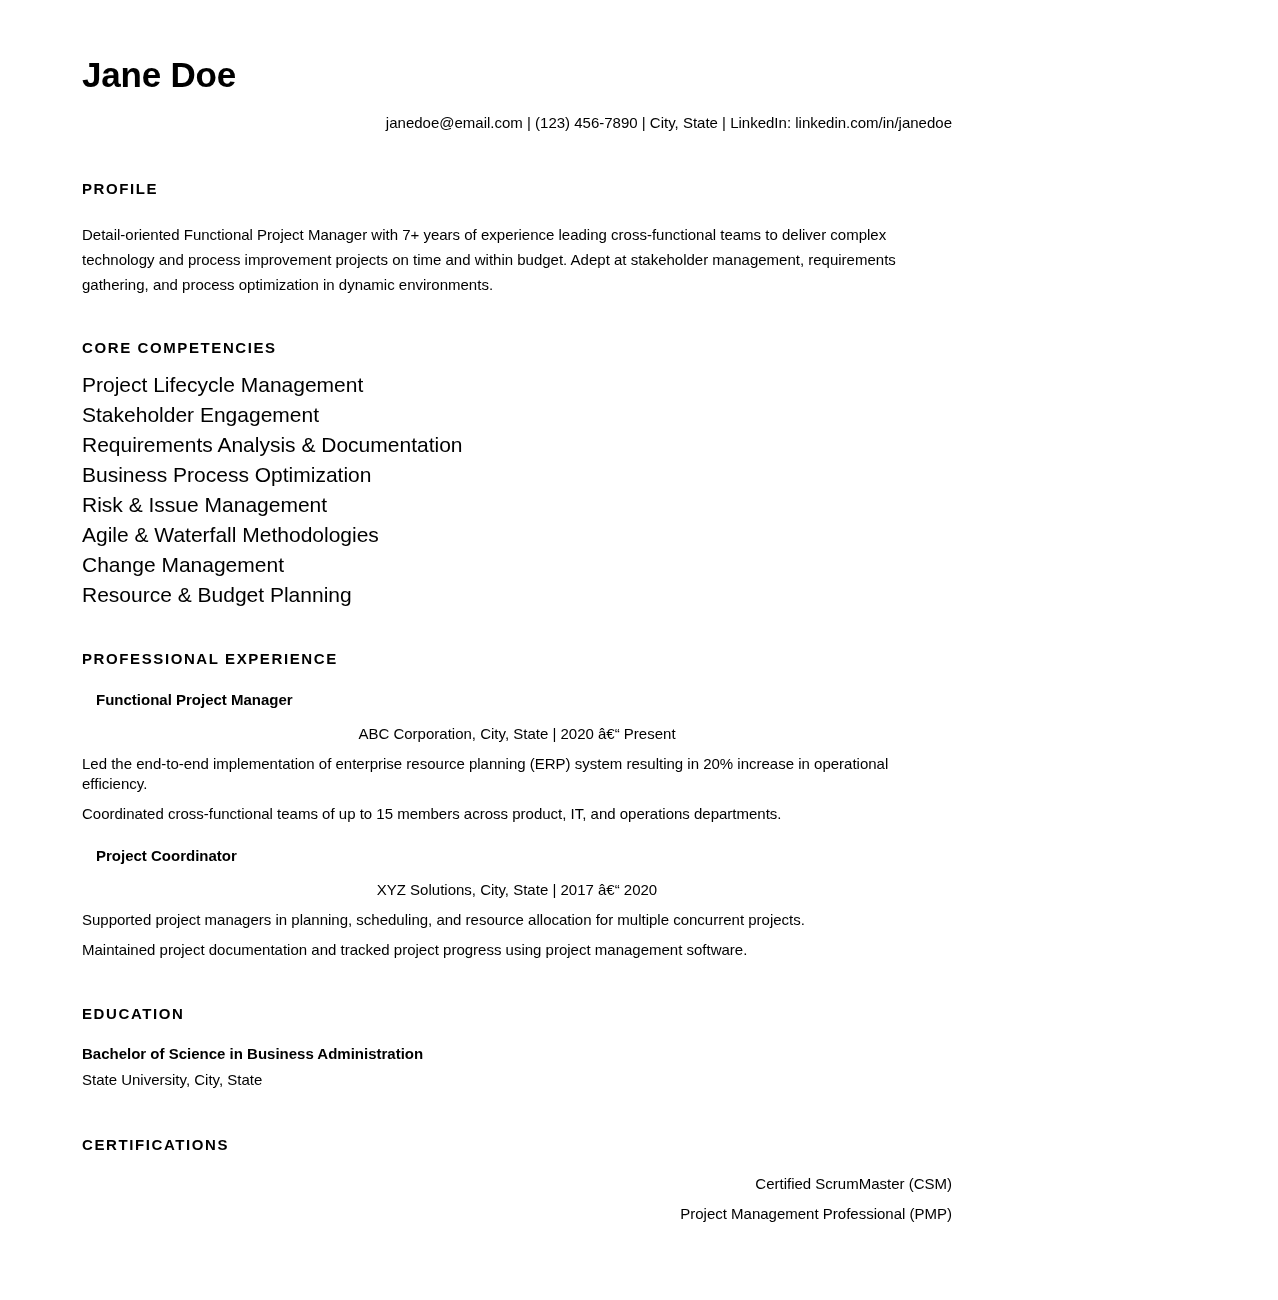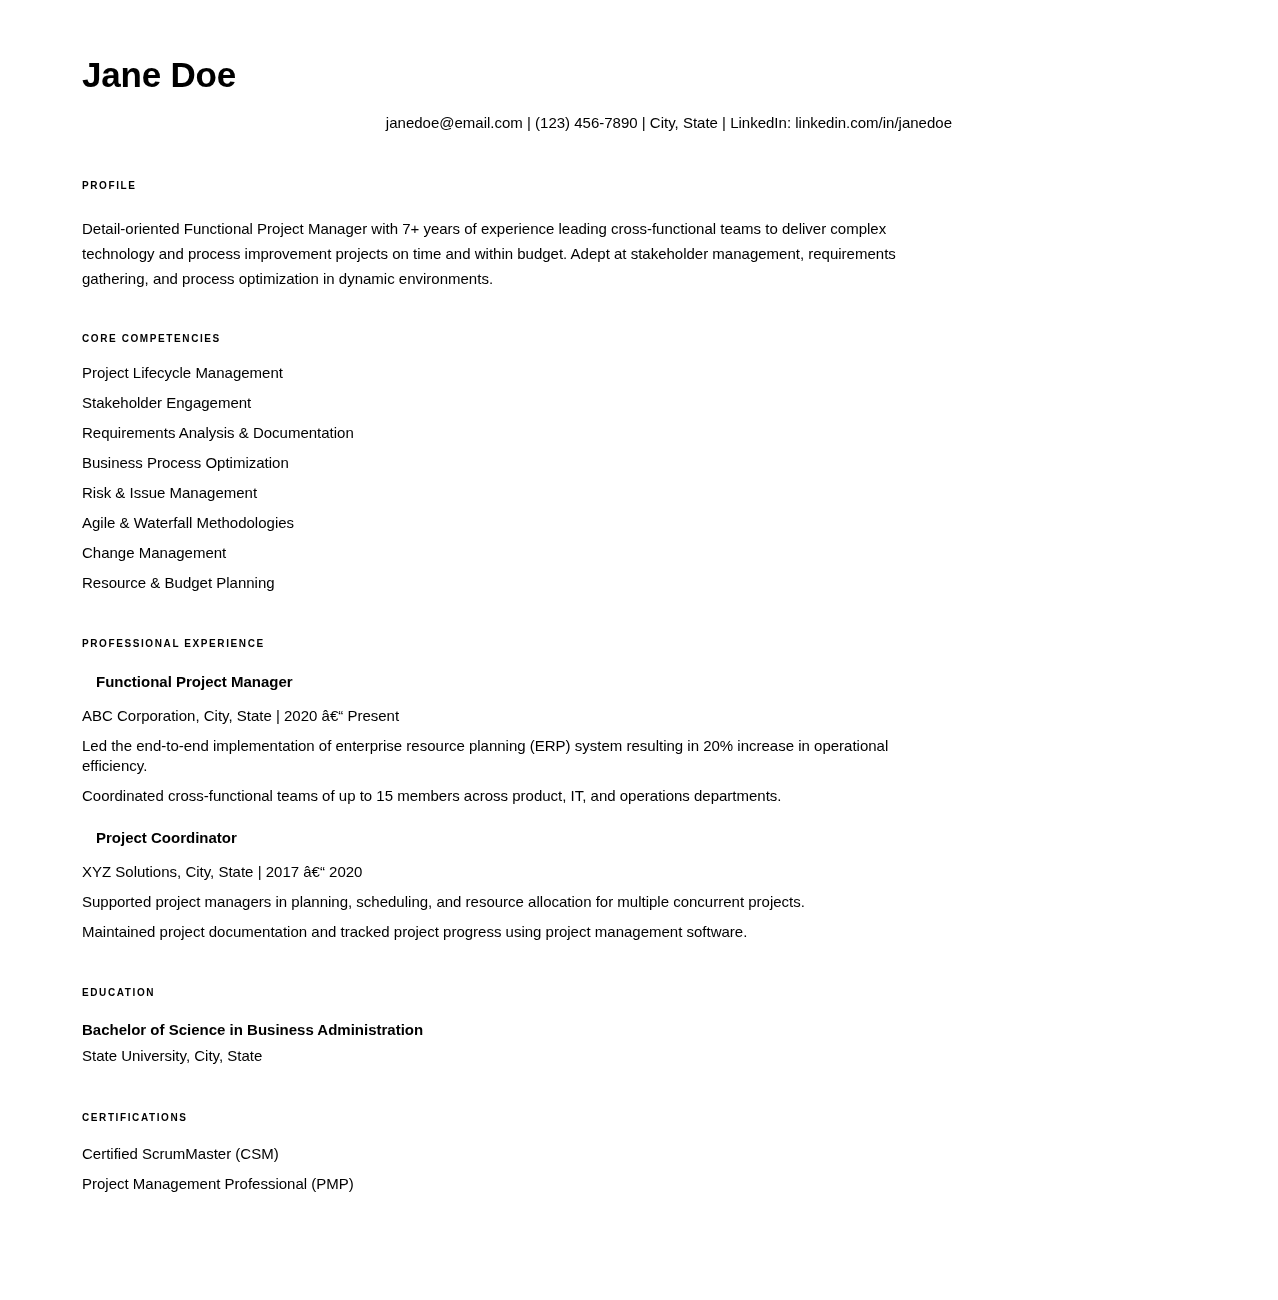--- a/index.html
+++ b/index.html
@@ -30,21 +30,21 @@
   .contact-line {
     font-size: 15px;
     line-height: 1.5;
     margin: 17px 0 0 0;
     text-align: right;
   }
   .section {
     margin: 0;
   }
   .section-heading {
-    font-size: 10px;
+    font-size: 15px;
     font-weight: bold;
     letter-spacing: 1.6px;
     text-transform: uppercase;
     margin: 0;
     line-height: 1.2;
   }
   .sec-profile       { margin-top: 45px; }
   .sec-competencies  { margin-top: 42px; }
   .sec-experience    { margin-top: 45p; margin-top: 45px; }
   .sec-education     { margin-top: 45px; }
@@ -55,37 +55,38 @@
     line-height: 25px;
     margin: 24px 0 0 0;
     max-width: 1040px;
   }
   .comp-list {
     margin: 18px 0 0 0;
     padding: 0;
     list-style: none;
   }
   .comp-list li {
-    font-size: 15px;
+    font-size: 21px;
     line-height: 20px;
     margin: 0 0 10px 0;
   }
   .job {
     margin-top: 22px;
   }
   .job-title {
     font-size: 15px;
     font-weight: bold;
     line-height: 20px;
     margin: 14px;
   }
   .job-meta {
     font-size: 15px;
     line-height: 20px;
     margin: 6px 0 0 0;
+    text-align: center;
   }
   .job-bullets {
     margin: 0;
     padding: 0;
     list-style: none;
   }
   .job-bullets li {
     font-size: 15px;
     line-height: 20px;
     margin: 10px 0 0 0;
@@ -98,20 +99,21 @@
   }
   .edu-school {
     font-size: 15px;
     line-height: 20px;
     margin: 6px 0 0 0;
   }
   .cert-list {
     margin: 20px 0 0 0;
     padding: 0;
     list-style: none;
+    text-align: right;
   }
   .cert-list li {
     font-size: 15px;
     line-height: 20px;
     margin: 0 0 10px 0;
   }
 </style>
 </head>
 <body>
 

